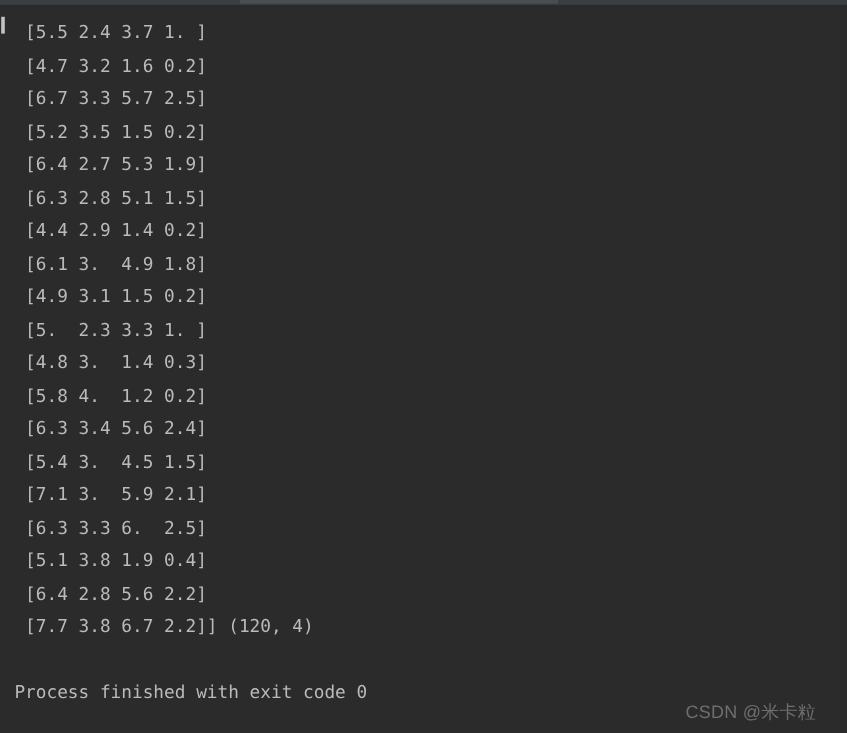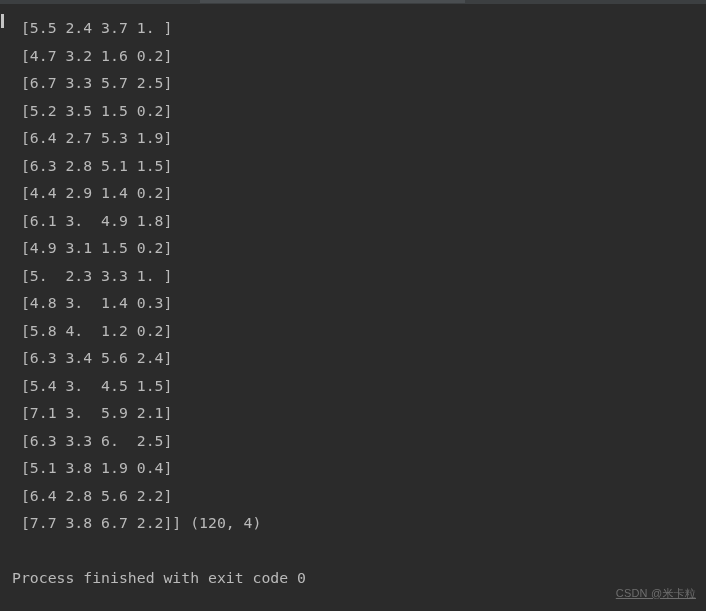--- a/index.html
+++ b/index.html
@@ -45,26 +45,25 @@
       height: 14px;
       background-color: #c4c4c4;
     }
     .output {
       white-space: pre;
       color: #bababa;
     }
     .watermark {
       position: absolute;
       bottom: 4px;
-      right: 10px;
+      right: 26px;
       font-family: Arial, sans-serif;
-      font-size: 11px;
+      font-size: 15px;
       color: #6e6e6e;
       letter-spacing: 0.2px;
-      text-decoration: underline;
     }
   </style>
 </head>
 <body>
 
 <div class="top-border"></div>
 
 <div class="console">
   <div class="gutter-mark"></div>
   <div class="output"> [5.5 2.4 3.7 1. ]

